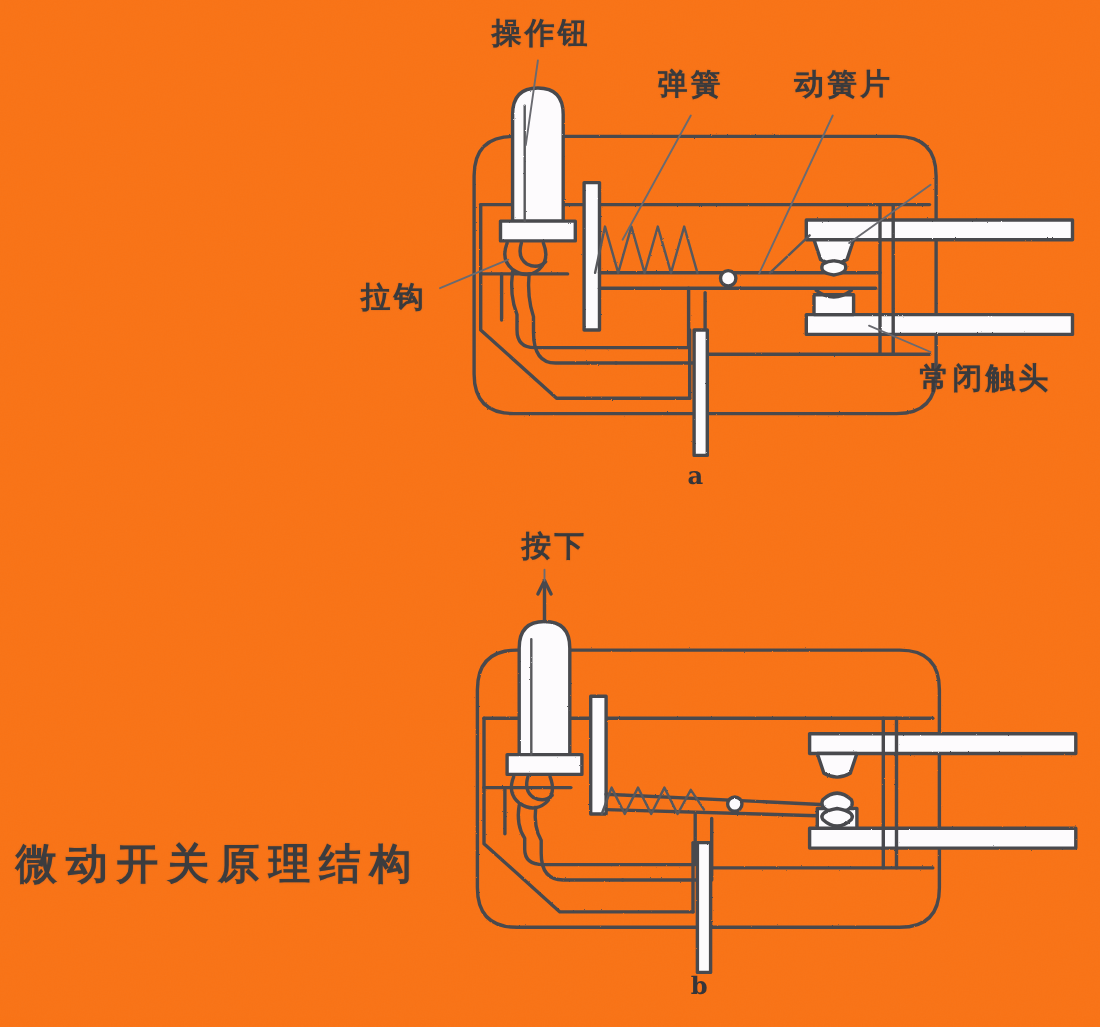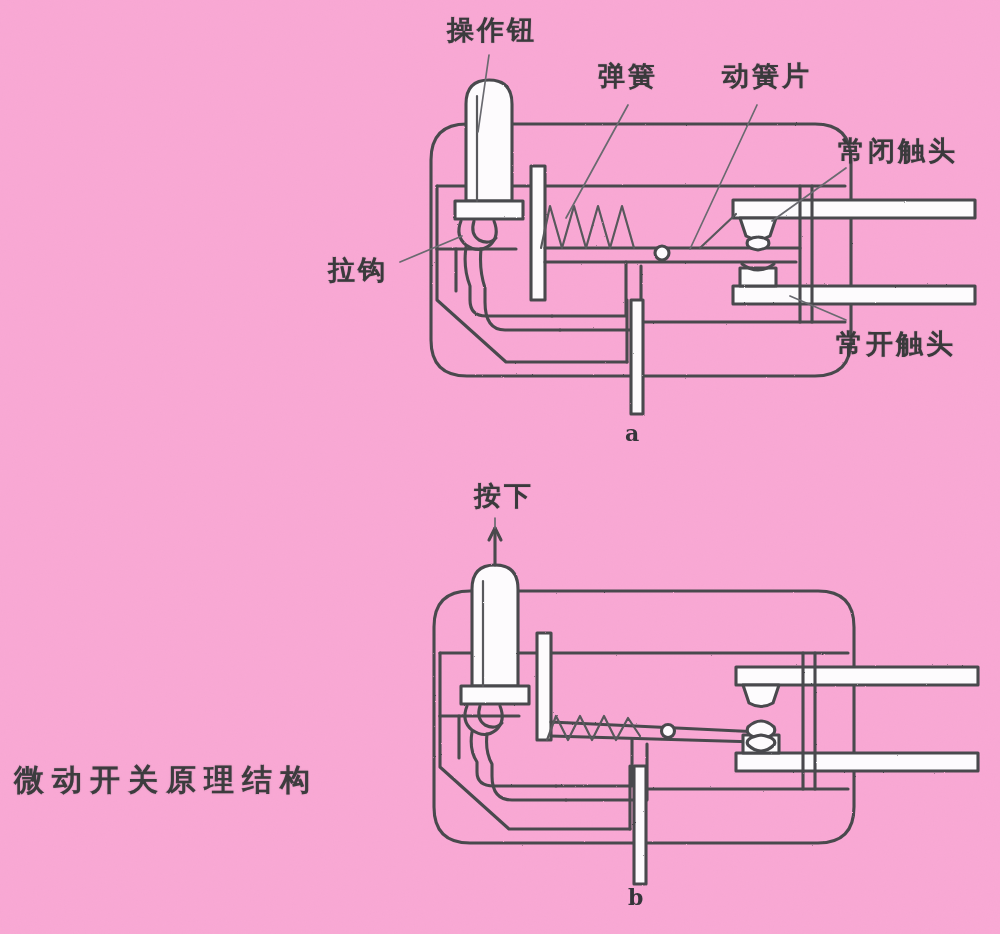--- a/index.html
+++ b/index.html
@@ -4,39 +4,39 @@
 <style>
   html, body {
     margin: 0;
     padding: 0;
     background: #fdfbfd;
   }
   #page {
     position: relative;
     width: 1000px;
     height: 934px;
-    background: #f9a8d4;
+    background: #f97316;
     overflow: hidden;
     font-family: "DejaVu Sans", "Liberation Sans", sans-serif;
   }
   .lbl {
     position: absolute;
     color: #3a3a3c;
     font-size: 27px;
     font-weight: 700;
     letter-spacing: 3px;
     white-space: nowrap;
     font-family: "DejaVu Sans", "Liberation Sans", sans-serif;
     text-shadow: 0 0 1.1px rgba(70,70,75,0.55);
     filter: blur(0.22px);
   }
   .caption {
     position: absolute;
     color: #3c3c3e;
-    font-size: 30px;
+    font-size: 38px;
     font-weight: 700;
     letter-spacing: 8px;
     white-space: nowrap;
     text-shadow: 0 0 1.2px rgba(70,70,75,0.5);
     filter: blur(0.25px);
   }
   .figlabel {
     position: absolute;
     color: #35353a;
     font-size: 22px;
@@ -206,23 +206,22 @@
       <path class="ln-lead" d="M495,528 L495,518"></path>
     </g>
   </svg>
 
   <div class="lbl" style="left:447px; top:12px;">操作钮</div>
 
   <div class="lbl" style="left:598px; top:58px;">弹簧</div>
 
   <div class="lbl" style="left:722px; top:58px;font-family:Liberation Mono, monospace;">动簧片</div>
 
-  <div class="lbl" style="left:838px; top:133px;">常闭触头</div>
-
-  <div class="lbl" style="left:836px; top:326px;">常开触头</div>
+
+  <div class="lbl" style="left:836px; top:326px;">常闭触头</div>
 
   <div class="lbl" style="left:328px; top:252px;">拉钩</div>
 
   <div class="lbl" style="left:474px; top:478px;">按下</div>
 
   <div class="figlabel" style="left:625px; top:420px;">a</div>
 
   <div class="figlabel" style="left:628px; top:884px;">b</div>
 
   <div class="caption" style="left:14px; top:760px;">微动开关原理结构</div>

